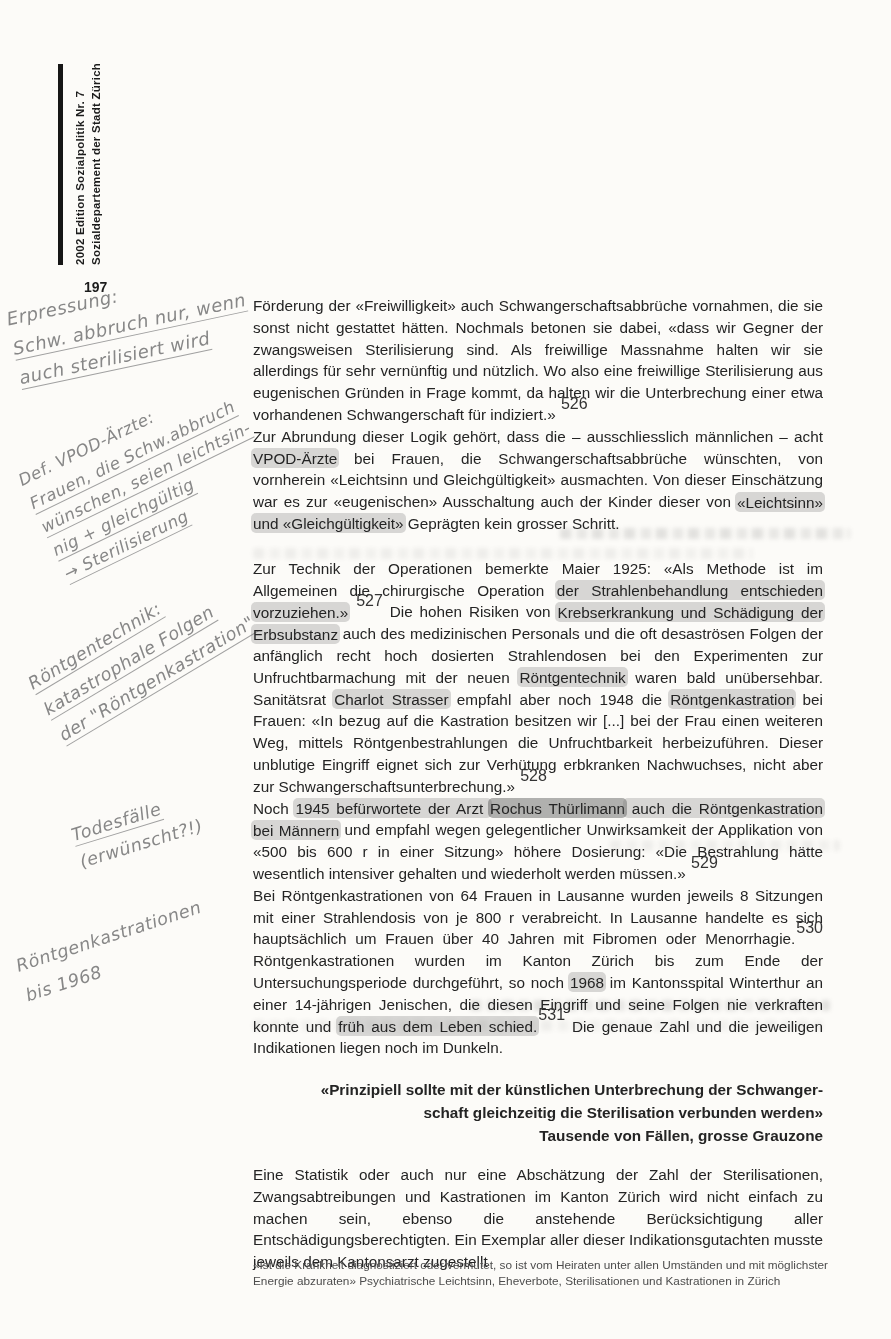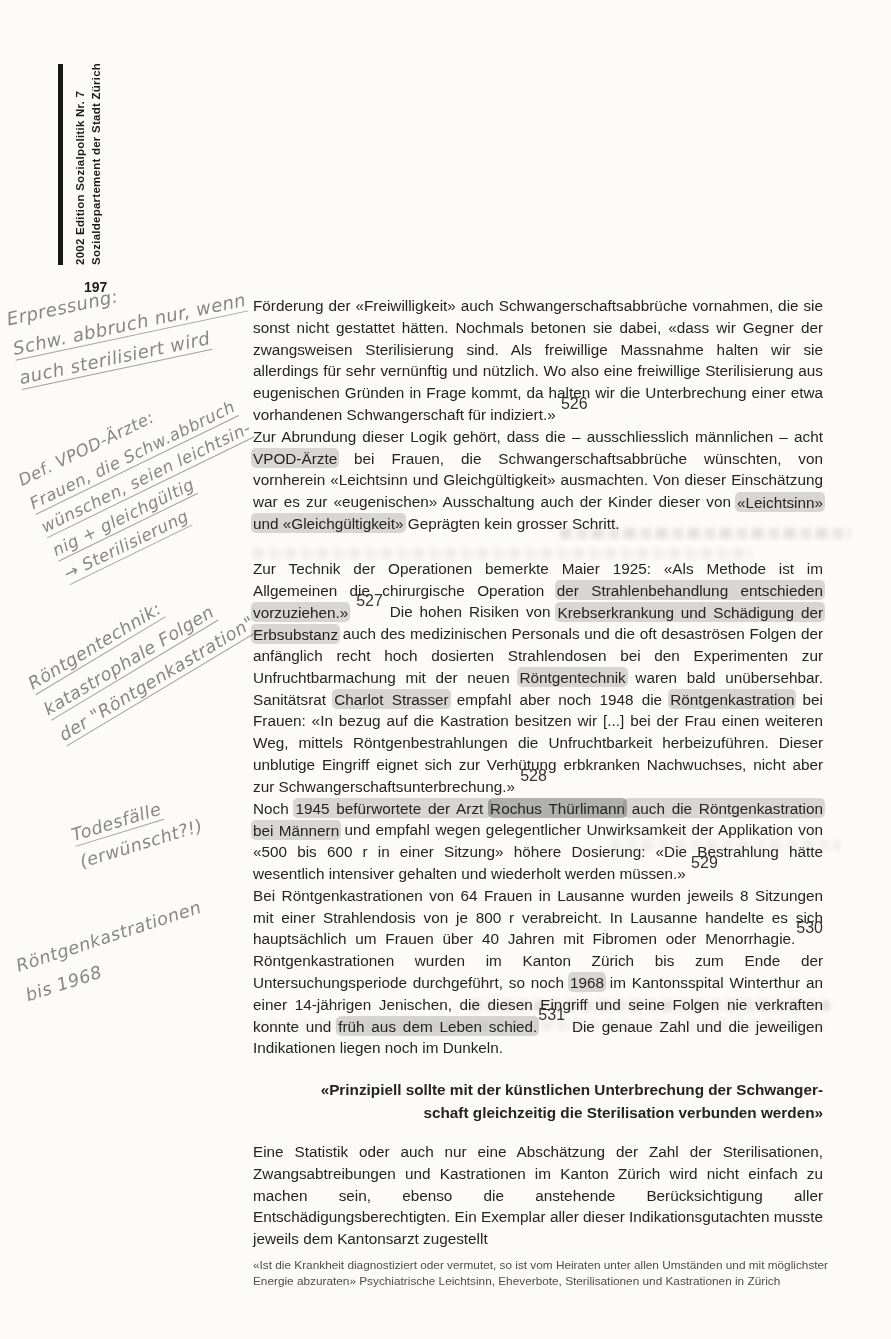--- a/index.html
+++ b/index.html
@@ -117,20 +117,21 @@
 
   <div id="body-text">
       <div class="para"><span>Förderung der «Freiwilligkeit» auch Schwangerschaftsabbrüche vornahmen, die sie sonst nicht gestattet hätten. Nochmals betonen sie dabei, «dass wir Gegner der zwangsweisen Sterilisierung sind. Als freiwillige Massnahme halten wir sie allerdings für sehr vernünftig und nützlich. Wo also eine freiwillige Sterilisierung aus eugenischen Gründen in Frage kommt, da halten wir die Unterbrechung einer etwa vorhandenen Schwangerschaft für indiziert.» </span><sup>526</sup></div>
       <div class="para gap-after"><span>Zur Abrundung dieser Logik gehört, dass die – ausschliesslich männlichen – acht </span><span class="hl">VPOD-Ärzte</span><span> bei Frauen, die Schwangerschaftsabbrüche wünschten, von vornherein «Leichtsinn und Gleichgültigkeit» ausmachten. Von dieser Einschätzung war es zur «eugenischen» Ausschaltung auch der Kinder dieser von </span><span class="hl">«Leichtsinn» und «Gleichgültigkeit»</span><span> Geprägten kein grosser Schritt.</span></div>
       <div class="para"><span>Zur Technik der Operationen bemerkte Maier 1925: «Als Methode ist im Allgemeinen die chirurgische Operation </span><span class="hl">der Strahlenbehandlung entschieden vorzuziehen.»</span><span> </span><sup>527</sup><span> Die hohen Risiken von </span><span class="hl">Krebserkrankung und Schädigung der Erbsubstanz</span><span> auch des medizinischen Personals und die oft desaströsen Folgen der anfänglich recht hoch dosierten Strahlendosen bei den Experimenten zur Unfruchtbarmachung mit der neuen </span><span class="hl">Röntgentechnik</span><span> waren bald unübersehbar. Sanitätsrat </span><span class="hl">Charlot Strasser</span><span> empfahl aber noch 1948 die </span><span class="hl">Röntgenkastration</span><span> bei Frauen: «In bezug auf die Kastration besitzen wir [...] bei der Frau einen weiteren Weg, mittels Röntgenbestrahlungen die Unfruchtbarkeit herbeizuführen. Dieser unblutige Eingriff eignet sich zur Verhütung erbkranken Nachwuchses, nicht aber zur Schwangerschaftsunterbrechung.» </span><sup>528</sup></div>
       <div class="para"><span>Noch </span><span class="hl">1945 befürwortete der Arzt </span><span class="hl hl-dark">Rochus Thürlimann</span><span class="hl"> auch die Röntgenkastration bei Männern</span><span> und empfahl wegen gelegentlicher Unwirksamkeit der Applikation von «500 bis 600 r in einer Sitzung» höhere Dosierung: «Die Bestrahlung hätte wesentlich intensiver gehalten und wiederholt werden müssen.» </span><sup>529</sup></div>
       <div class="para"><span>Bei Röntgenkastrationen von 64 Frauen in Lausanne wurden jeweils 8 Sitzungen mit einer Strahlendosis von je 800 r verabreicht. In Lausanne handelte es sich hauptsächlich um Frauen über 40 Jahren mit Fibromen oder Menorrhagie.</span><sup>530</sup><span> Röntgenkastrationen wurden im Kanton Zürich bis zum Ende der Untersuchungsperiode durchgeführt, so noch </span><span class="hl">1968</span><span> im Kantonsspital Winterthur an einer 14-jährigen Jenischen, die diesen Eingriff und seine Folgen nie verkraften konnte und </span><span class="hl">früh aus dem Leben schied.</span><sup>531</sup><span> Die genaue Zahl und die jeweiligen Indikationen liegen noch im Dunkeln.</span></div>
       <div class="heading">
         <div>«Prinzipiell sollte mit der künstlichen Unterbrechung der Schwanger-</div>
         <div>schaft gleichzeitig die Sterilisation verbunden werden»</div>
+        <div>Tausende von Fällen, grosse Grauzone</div>
       </div>
       <div class="para"><span>Eine Statistik oder auch nur eine Abschätzung der Zahl der Sterilisationen, Zwangsabtreibungen und Kastrationen im Kanton Zürich wird nicht einfach zu machen sein, ebenso die anstehende Berücksichtigung aller Entschädigungsberechtigten. Ein Exemplar aller dieser Indikationsgutachten musste jeweils dem Kantonsarzt zugestellt</span></div>
     </div>
 
   <div id="footer">
       <div>«Ist die Krankheit diagnostiziert oder vermutet, so ist vom Heiraten unter allen  Umständen und mit möglichster</div>
       <div>Energie abzuraten» Psychiatrische Leichtsinn, Eheverbote, Sterilisationen und Kastrationen in Zürich</div>
     </div>
 
 </div>

